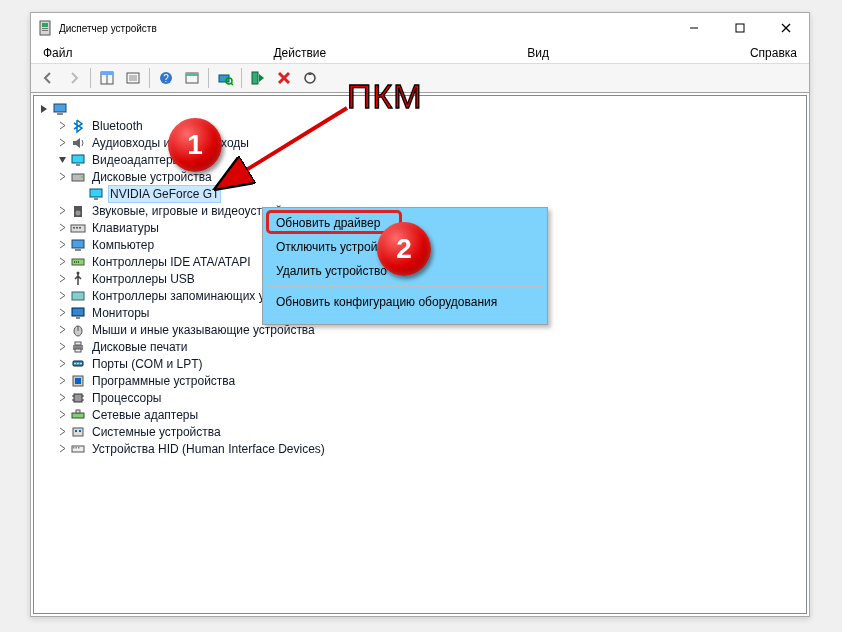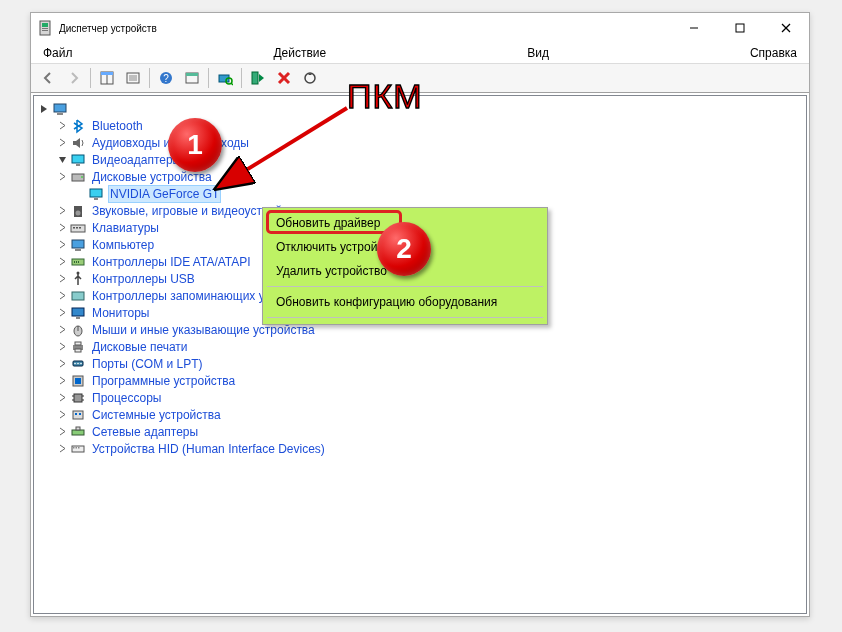--- a/index.html
+++ b/index.html
@@ -62,42 +62,42 @@
     .tool-btn svg { width:16px; height:16px; }
     
     .tree-area {
       position:absolute;
       top: 82px; bottom:2px; left:2px; right:2px;
       border:1px solid #828790;
       background:#fff;
       overflow:hidden;
       padding: 4px 0;
     }
-    .tree { font-size:12px; line-height:16px; color:#1d4ed8; }
+    .tree { font-size:12px; line-height:16px; color:#0f172a; }
     .tree-row {
       display:flex; align-items:center;
       height:17px; padding-left: 4px;
       white-space:nowrap;
     }
     .indent { display:inline-block; width:18px; }
     .expander {
       width:12px; height:12px; display:inline-flex; align-items:center; justify-content:center;
       margin-right:2px;
     }
     .expander svg { width:9px; height:9px; }
     .node-icon { width:16px; height:16px; display:inline-flex; align-items:center; justify-content:center; margin-right:4px; }
     .node-icon svg { width:16px; height:16px; }
     .node-label { padding: 1px 2px; }
     .selected .node-label { background:#cce8ff; border:1px solid #99d1ff; padding:0 1px; }
     
     .context-menu {
       position:absolute;
       top: 194px; left: 231px;
       width: 286px;
-      background:#bef264;
+      background:#7dd3fc;
       border:1px solid #a0a0a0;
       box-shadow: 3px 3px 4px rgba(0,0,0,0.25);
       padding: 3px;
       z-index: 20;
     }
     .ctx-item {
       height:24px; display:flex; align-items:center;
       padding-left: 10px;
       color:#000;
     }
@@ -549,42 +549,42 @@
 
       <div class="tree-row">
           <span class="indent"></span>
           <span class="expander">
             <svg viewBox="0 0 9 9">
               <path d="M2 1 L7 4.5 L2 8" fill="none" stroke="#666" stroke-width="1"></path>
             </svg>
           </span>
           <span class="node-icon">
             <svg viewBox="0 0 16 16">
+              <rect x="2" y="6" width="12" height="5" fill="#8c7" stroke="#353"></rect>
+              <rect x="6" y="3" width="4" height="3" fill="#ddd" stroke="#555"></rect>
+            </svg>
+          </span>
+          <span class="node-label">Сетевые адаптеры</span>
+        </div>
+
+      <div class="tree-row">
+          <span class="indent"></span>
+          <span class="expander">
+            <svg viewBox="0 0 9 9">
+              <path d="M2 1 L7 4.5 L2 8" fill="none" stroke="#666" stroke-width="1"></path>
+            </svg>
+          </span>
+          <span class="node-icon">
+            <svg viewBox="0 0 16 16">
               <rect x="3" y="4" width="10" height="8" fill="#ddd" stroke="#555"></rect>
               <rect x="5" y="6" width="2" height="2" fill="#06c"></rect>
               <rect x="9" y="6" width="2" height="2" fill="#06c"></rect>
             </svg>
           </span>
           <span class="node-label">Системные устройства</span>
-        </div>
-
-      <div class="tree-row">
-          <span class="indent"></span>
-          <span class="expander">
-            <svg viewBox="0 0 9 9">
-              <path d="M2 1 L7 4.5 L2 8" fill="none" stroke="#666" stroke-width="1"></path>
-            </svg>
-          </span>
-          <span class="node-icon">
-            <svg viewBox="0 0 16 16">
-              <rect x="2" y="6" width="12" height="5" fill="#8c7" stroke="#353"></rect>
-              <rect x="6" y="3" width="4" height="3" fill="#ddd" stroke="#555"></rect>
-            </svg>
-          </span>
-          <span class="node-label">Сетевые адаптеры</span>
         </div>
 
       <div class="tree-row">
           <span class="indent"></span>
           <span class="expander">
             <svg viewBox="0 0 9 9">
               <path d="M2 1 L7 4.5 L2 8" fill="none" stroke="#666" stroke-width="1"></path>
             </svg>
           </span>
           <span class="node-icon">

